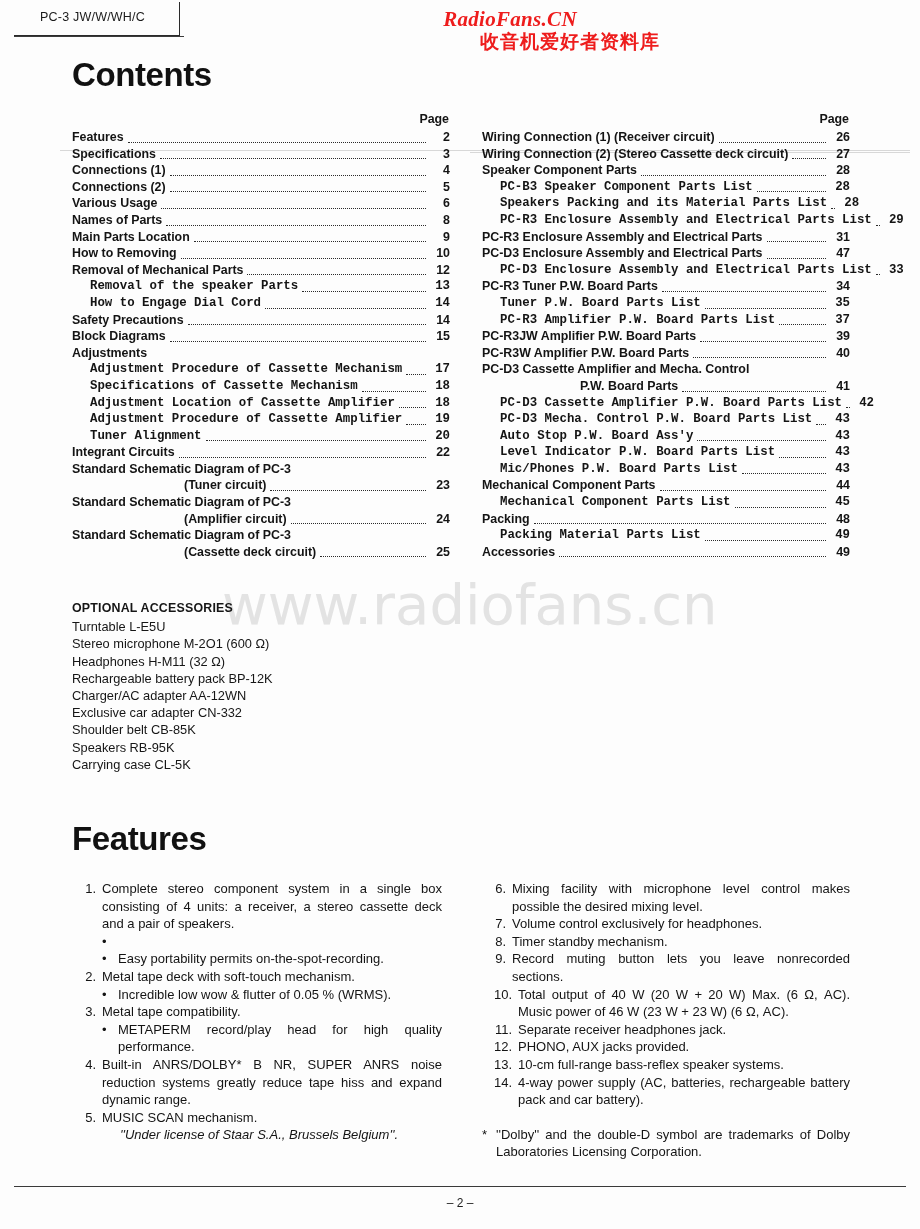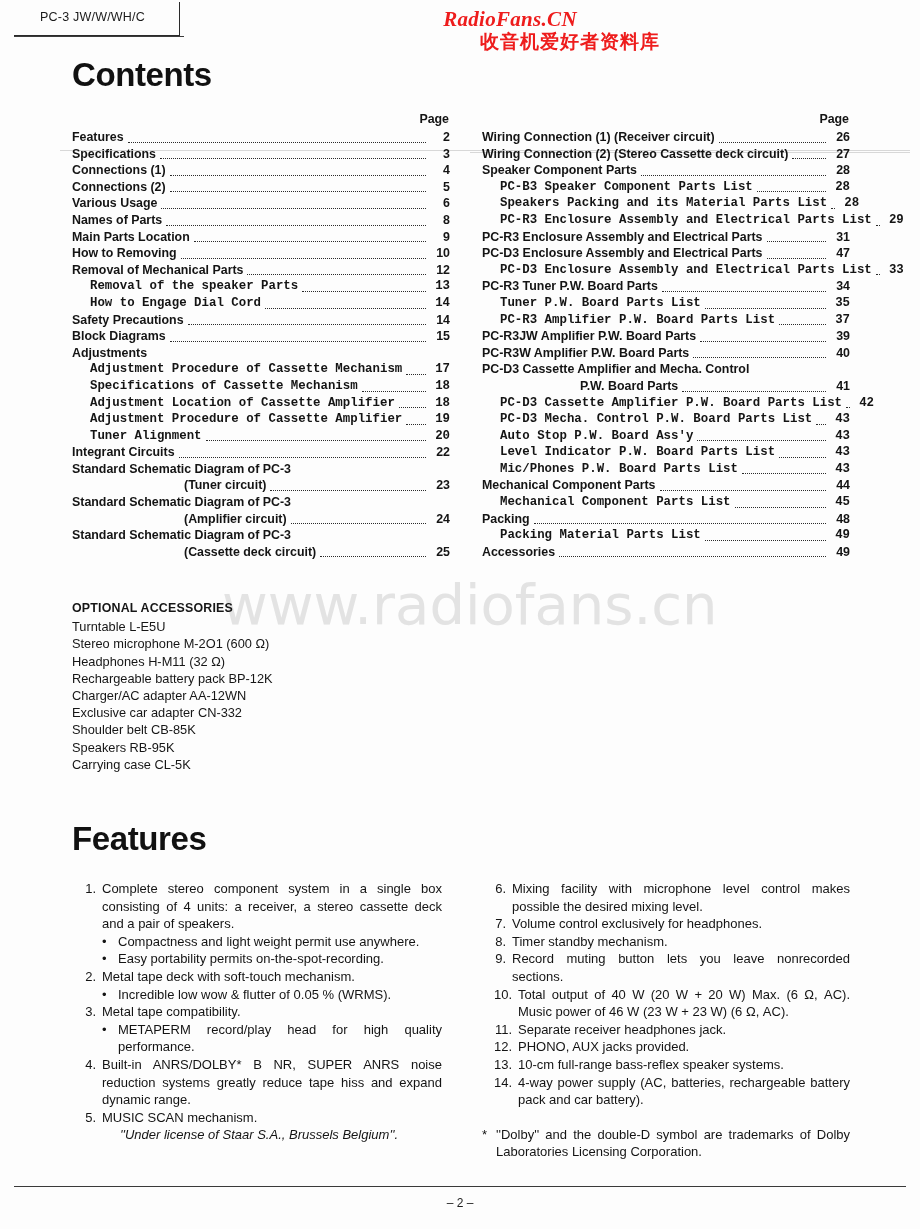--- a/index.html
+++ b/index.html
@@ -559,21 +559,20 @@
 
   <div class="h-big" id="features-title">Features</div>
 
   <div class="feat-col" id="feat-left">
       <div class="f-item">
         <span class="f-num">1.</span>
         <span class="f-text">Complete stereo component system in a single box consisting of 4 units: a receiver, a stereo cassette deck and a pair of speakers.</span>
       </div>
       <div class="f-sub">
         <span class="f-bullet">•</span>
-        <span class="f-text">Compactness and light weight permit use anywhere.</span>
       </div>
       <div class="f-sub">
         <span class="f-bullet">•</span>
         <span class="f-text">Easy portability permits on-the-spot-recording.</span>
       </div>
       <div class="f-item">
         <span class="f-num">2.</span>
         <span class="f-text">Metal tape deck with soft-touch mechanism.</span>
       </div>
       <div class="f-sub">

